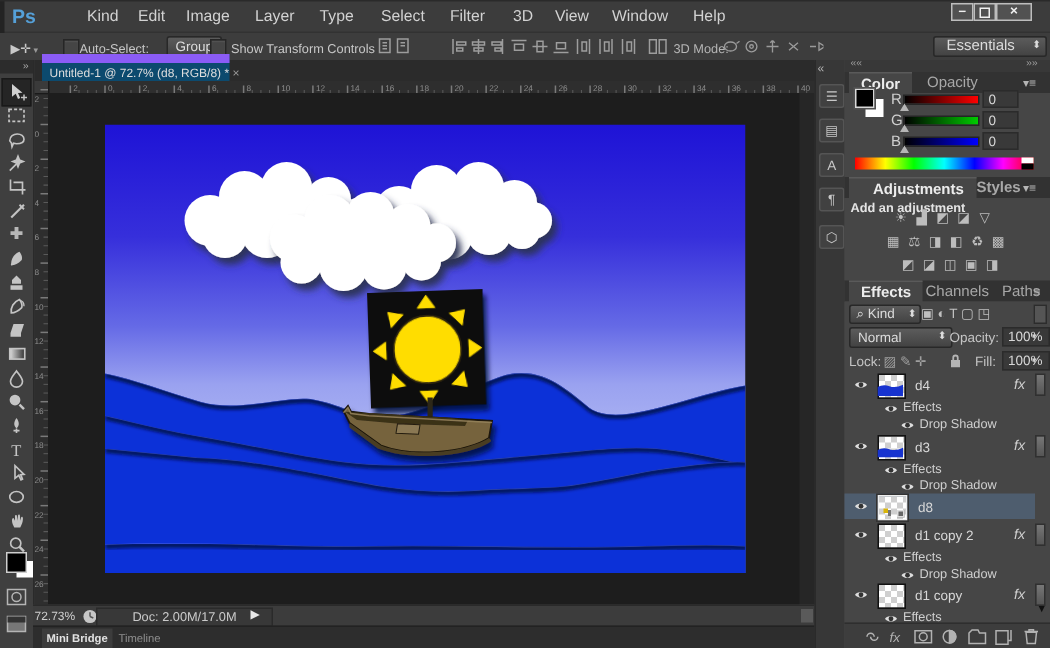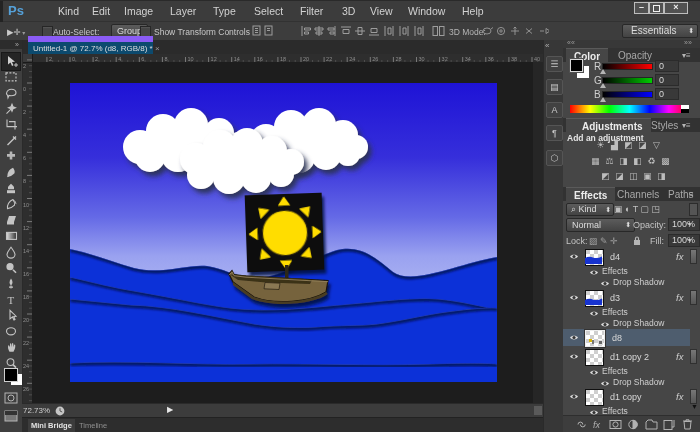--- a/index.html
+++ b/index.html
@@ -526,20 +526,21 @@
         <rect x="1" y="1" width="12" height="4" fill="#333"></rect>
       </svg>
     </div>
 
 <div class="abs" id="statusbar"></div>
 <span class="abs" style="left:23px;top:406px;font-size:8px;color:#cfcfcf;">72.73%</span>
 <svg class="abs" style="left:55px;top:406px;" width="10" height="10">
       <circle cx="5" cy="5" r="4.4" fill="#c6c6c6"></circle>
       <path d="M5,5 L5,2.2 M5,5 L7.2,6" stroke="#555" stroke-width="1"></path>
     </svg>
+<div class="abs" id="docbox">Doc: 2.00M/17.0M</div>
 <span class="abs" style="left:167px;top:405px;color:#e8e8e8;font-size:8px;">▶</span>
 <div class="abs" id="bottombar"></div>
 <div class="abs btab" style="left:28px;background:#3c3c3c;color:#e2e2e2;font-weight:bold;">Mini Bridge</div>
 <div class="abs btab" style="left:76px;color:#8f8f8f;">Timeline</div>
 
 <div class="abs" id="cstrip"></div>
 <div class="abs" style="left:545px;top:41px;color:#b0b0b0;font-size:8px;">«</div>
 <div class="abs cicon" style="top:56px;">☰</div>
 <div class="abs cicon" style="top:79px;">▤</div>
 <div class="abs cicon" style="top:102px;">A</div>
@@ -569,21 +570,21 @@
 <span class="abs slab" style="left:594px;top:89px;">B</span>
 <div class="abs track" style="left:602px;top:91px;width:49px;background:linear-gradient(90deg,#000,#00f);"></div>
 <div class="abs tri" style="left:600px;top:97px;"></div>
 <div class="abs valbox" style="left:655px;top:88px;width:19px;height:10px;line-height:10px;padding-left:3px;">0</div>
 <div class="abs" style="left:570px;top:105px;width:119px;height:8px;background:linear-gradient(90deg,#f00,#ff0 17%,#0f0 33%,#0ff 50%,#00f 67%,#f0f 83%,#f00);"></div>
 <div class="abs" style="left:681px;top:105px;width:8px;height:4px;background:#fff;"></div>
 <div class="abs" style="left:681px;top:109px;width:8px;height:4px;background:#000;"></div>
 
 <div class="abs ptabrow" style="top:118px;"></div>
 <span class="abs ptab act" style="left:566px;top:118px;padding-left:16px;">Adjustments</span>
-<span class="abs ptab" style="left:643px;top:118px;">Styles</span>
+<span class="abs ptab" style="left:643px;top:118px;font-weight:bold;">Styles</span>
 <span class="abs pmenu" style="left:682px;top:121px;">▾≡</span>
 <div class="abs pbody" style="top:132px;height:55px;"></div>
 <span class="abs" style="left:567px;top:133px;font-size:8.5px;font-weight:bold;color:#e4e4e4;">Add an adjustment</span>
 <div id="adjicons">
       <div class="abs aicon" style="left:594px;top:140px;">☀</div>
       <div class="abs aicon" style="left:608px;top:140px;">▟</div>
       <div class="abs aicon" style="left:622px;top:140px;">◩</div>
       <div class="abs aicon" style="left:636px;top:140px;">◪</div>
       <div class="abs aicon" style="left:650px;top:140px;">▽</div>
       <div class="abs aicon" style="left:589px;top:156px;">▦</div>

